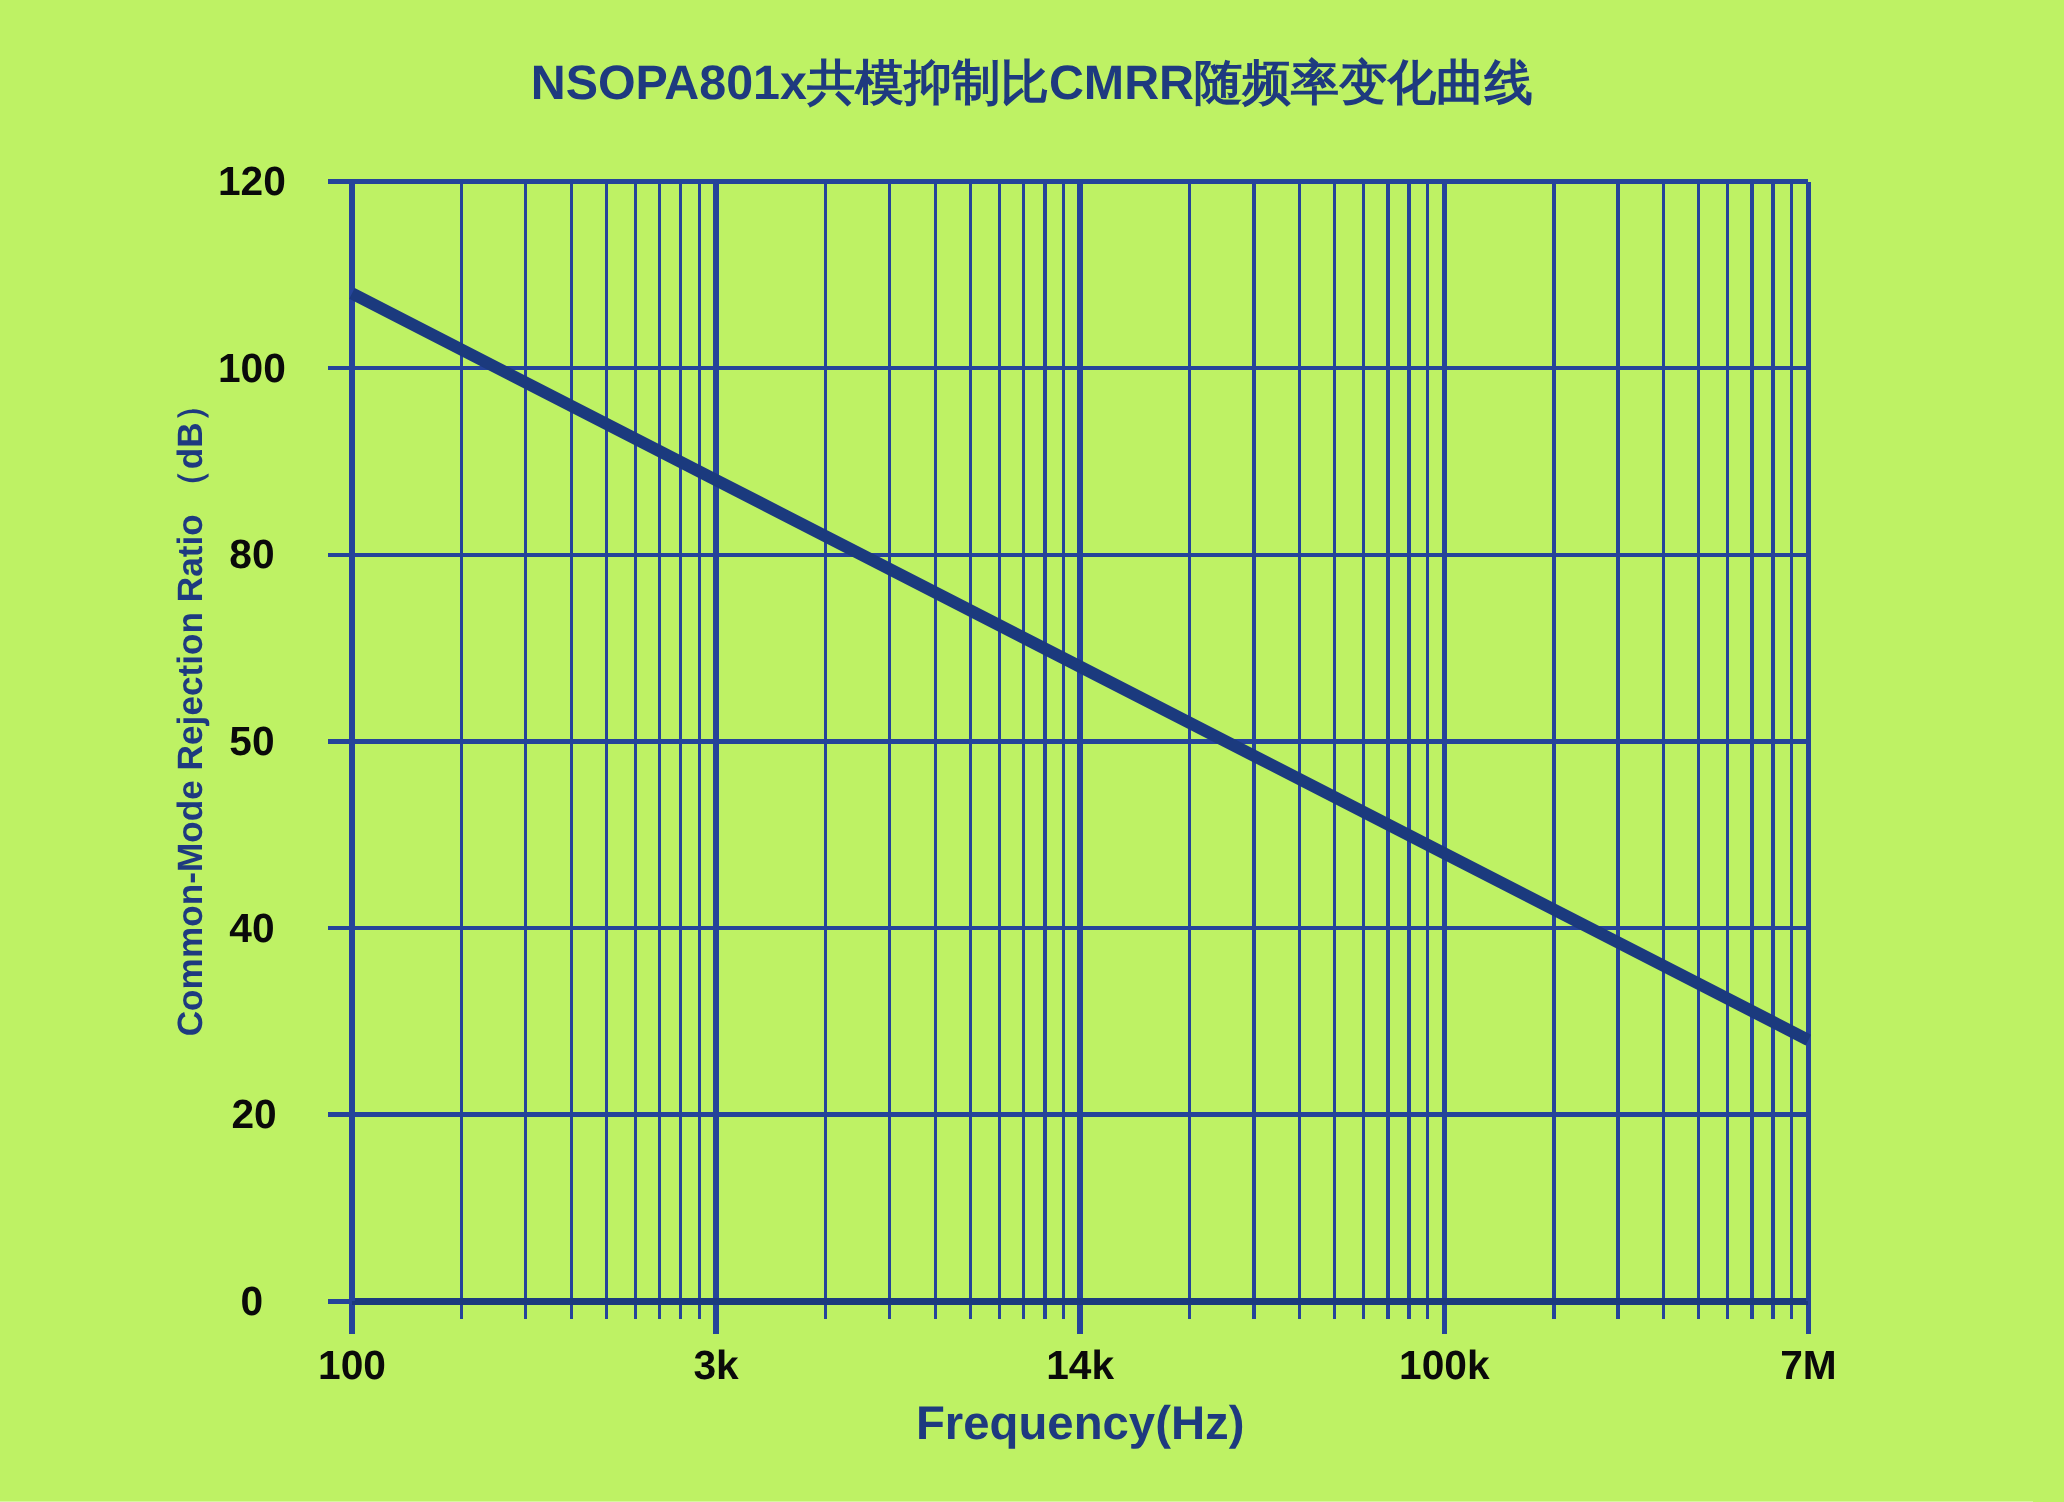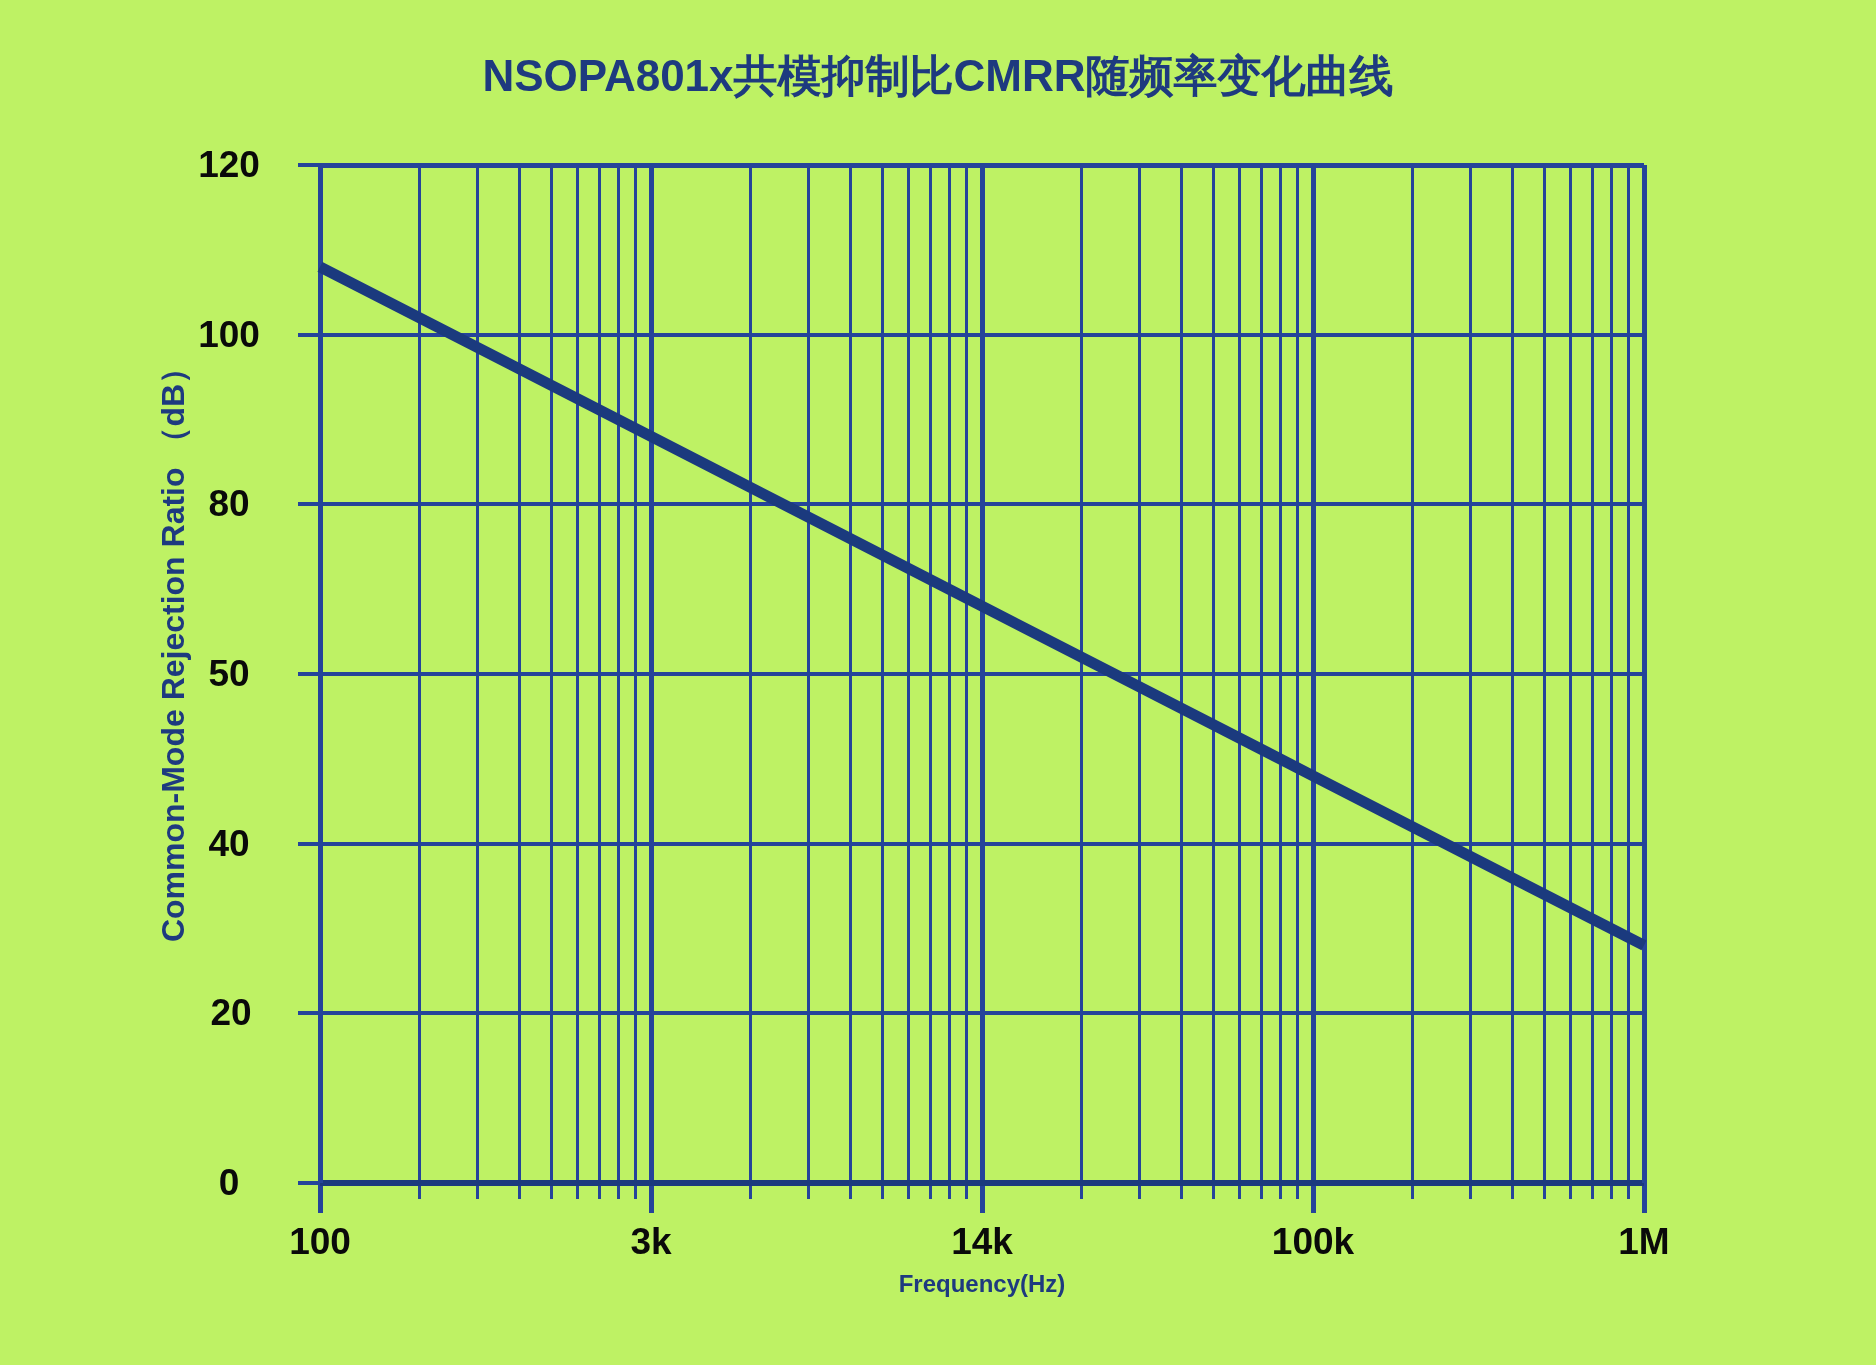--- a/index.html
+++ b/index.html
@@ -63,21 +63,21 @@
     white-space: nowrap;
     font-family: "Liberation Sans", sans-serif;
   }
 
   #x-axis-title {
     position: absolute;
     left: 320px;
     top: 1270px;
     width: 1324px;
     text-align: center;
-    font-size: 24px;
+    font-size: 43px;
     font-weight: bold;
     color: #1e3a7f;
     white-space: nowrap;
     font-family: "Liberation Sans", sans-serif;
   }
 
   
   .ytick-label {
     position: absolute;
     text-align: center;
@@ -219,16 +219,16 @@
       <div class="ytick-label" style="left: 174px; top: 655px;">50</div>
       <div class="ytick-label" style="left: 174px; top: 485.333px;">80</div>
       <div class="ytick-label" style="left: 174px; top: 315.667px;">100</div>
       <div class="ytick-label" style="left: 174px; top: 146px;">120</div>
     </div>
   <div id="xtick-labels">
       <div class="xtick-label" style="left: 220px; top: 1223px;">100</div>
       <div class="xtick-label" style="left: 551px; top: 1223px;">3k</div>
       <div class="xtick-label" style="left: 882px; top: 1223px;">14k</div>
       <div class="xtick-label" style="left: 1213px; top: 1223px;">100k</div>
-      <div class="xtick-label" style="left: 1544px; top: 1223px;">1M</div>
+      <div class="xtick-label" style="left: 1544px; top: 1223px;">7M</div>
     </div>
 
 </div>
 
 </body></html>

